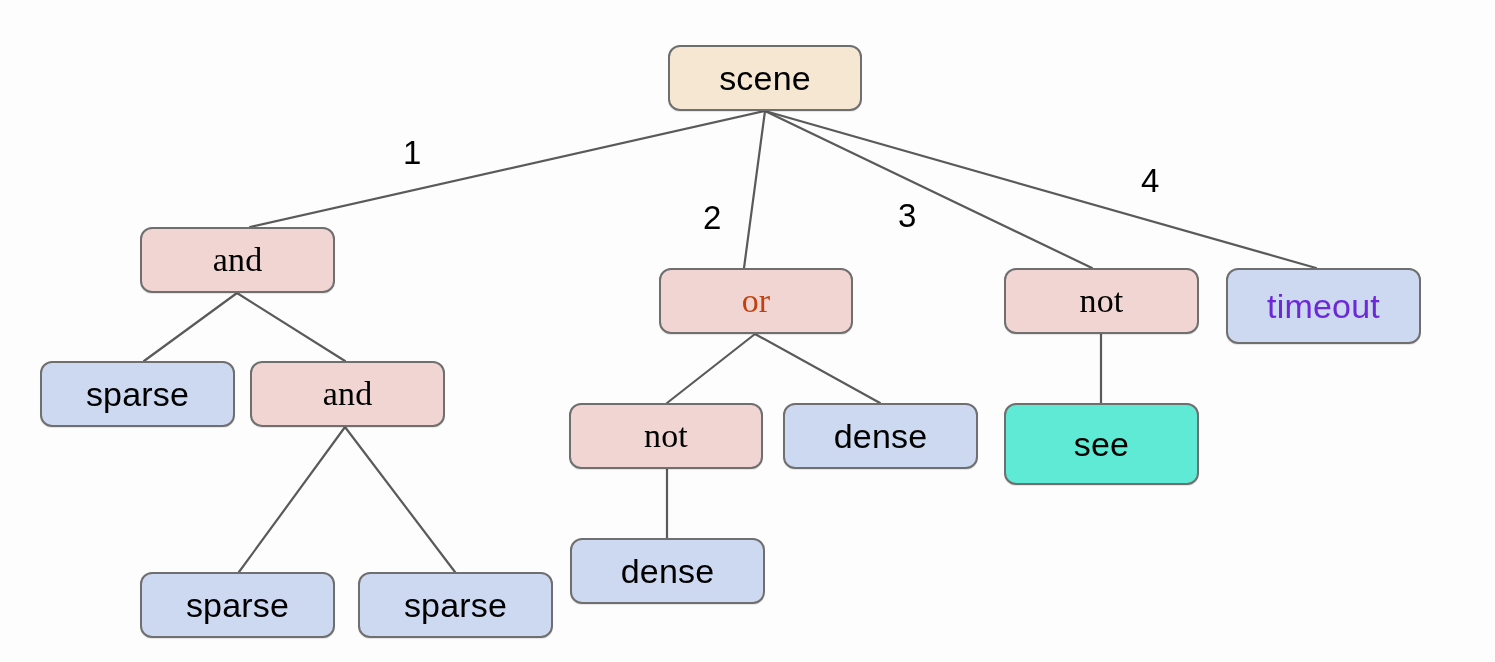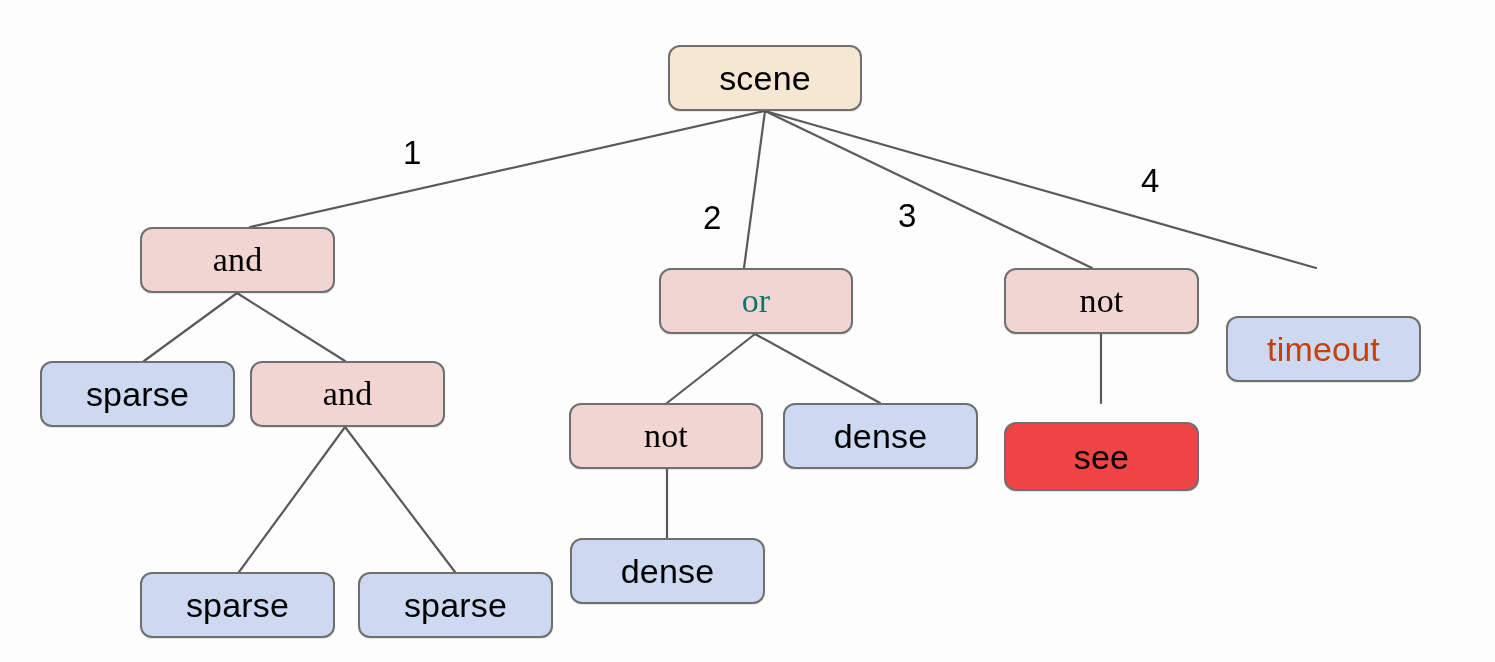--- a/index.html
+++ b/index.html
@@ -69,27 +69,27 @@
       <line x1="667" y1="469" x2="667" y2="538" stroke="#5a5a5a" stroke-width="2.2" stroke-linecap="round"></line>
       <line x1="1101" y1="334" x2="1101" y2="403" stroke="#5a5a5a" stroke-width="2.2" stroke-linecap="round"></line>
     </svg>
   <div id="node-layer">
       <div class="node root" style="left: 668px; top: 45px; width: 194px; height: 66px; background: rgb(246, 231, 210); border-color: rgb(111, 111, 111); color: rgb(0, 0, 0);">scene</div>
       <div class="node op" style="left: 140px; top: 227px; width: 195px; height: 66px; background: rgb(240, 213, 211); border-color: rgb(111, 111, 111); color: rgb(0, 0, 0);">and</div>
       <div class="node leaf" style="left: 40px; top: 361px; width: 195px; height: 66px; background: rgb(204, 217, 241); border-color: rgb(111, 111, 111); color: rgb(0, 0, 0);">sparse</div>
       <div class="node op" style="left: 250px; top: 361px; width: 195px; height: 66px; background: rgb(240, 213, 211); border-color: rgb(111, 111, 111); color: rgb(0, 0, 0);">and</div>
       <div class="node leaf" style="left: 140px; top: 572px; width: 195px; height: 66px; background: rgb(204, 217, 241); border-color: rgb(111, 111, 111); color: rgb(0, 0, 0);">sparse</div>
       <div class="node leaf" style="left: 358px; top: 572px; width: 195px; height: 66px; background: rgb(204, 217, 241); border-color: rgb(111, 111, 111); color: rgb(0, 0, 0);">sparse</div>
-      <div class="node op" style="left: 659px; top: 268px; width: 194px; height: 66px; background: rgb(240, 213, 211); border-color: rgb(111, 111, 111); color: #0f766e;">or</div>
+      <div class="node op" style="left: 659px; top: 268px; width: 194px; height: 66px; background: rgb(240, 213, 211); border-color: rgb(111, 111, 111); color: #c2410c;">or</div>
       <div class="node op" style="left: 569px; top: 403px; width: 194px; height: 66px; background: rgb(240, 213, 211); border-color: rgb(111, 111, 111); color: rgb(0, 0, 0);">not</div>
       <div class="node leaf" style="left: 783px; top: 403px; width: 195px; height: 66px; background: rgb(204, 217, 241); border-color: rgb(111, 111, 111); color: rgb(0, 0, 0);">dense</div>
       <div class="node leaf" style="left: 570px; top: 538px; width: 195px; height: 66px; background: rgb(204, 217, 241); border-color: rgb(111, 111, 111); color: rgb(0, 0, 0);">dense</div>
       <div class="node op" style="left: 1004px; top: 268px; width: 195px; height: 66px; background: rgb(240, 213, 211); border-color: rgb(111, 111, 111); color: rgb(0, 0, 0);">not</div>
-      <div class="node leaf" style="left: 1004px; top: 422px; width: 195px; height: 69px; background: #ef4444; border-color: rgb(111, 111, 111); color: rgb(0, 0, 0);">see</div>
-      <div class="node leaf" style="left: 1226px; top: 268px; width: 195px; height: 66px; background: rgb(204, 217, 241); border-color: rgb(111, 111, 111); color: #c2410c; margin-top: 48px;">timeout</div>
+      <div class="node leaf" style="left: 1004px; top: 403px; width: 195px; height: 82px; background: #5eead4; border-color: rgb(111, 111, 111); color: rgb(0, 0, 0);">see</div>
+      <div class="node leaf" style="left: 1226px; top: 268px; width: 195px; height: 76px; background: rgb(204, 217, 241); border-color: rgb(111, 111, 111); color: #6d28d9;">timeout</div>
     </div>
   <div id="label-layer">
       <div class="edge-label" style="left: 403px; top: 136px;">1</div>
       <div class="edge-label" style="left: 703px; top: 201px;">2</div>
       <div class="edge-label" style="left: 898px; top: 199px;">3</div>
       <div class="edge-label" style="left: 1141px; top: 164px;">4</div>
     </div>
 </div>
 
 </body></html>

